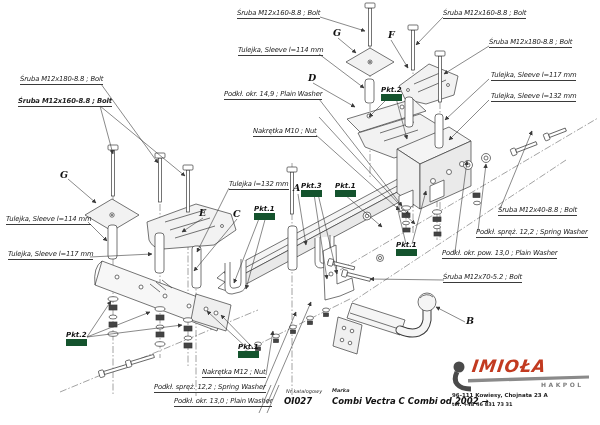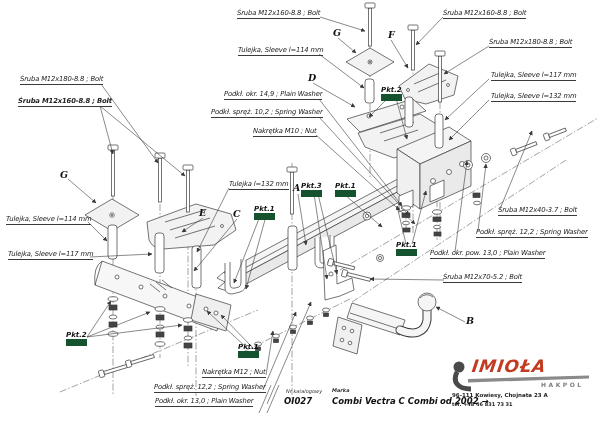--- a/index.html
+++ b/index.html
@@ -310,36 +310,35 @@
     <path d="M457,372 C452,382 458,389 471,389" fill="none" stroke="#4a4a4a" stroke-width="5"></path>
     <polygon points="468,379 589,375.5 589,378.5 468,382.5" fill="#8a8a8a"></polygon>
   </g>
 </svg>
 
 <div class="lbl" style="left:20px;top:76px">Śruba M12x180-8.8 ;  Bolt</div>
 <div class="lbl b" style="left:18px;top:98px">Śruba M12x160-8.8 ;  Bolt</div>
 <div class="lbl" style="left:237px;top:10px">Śruba M12x160-8.8 ;  Bolt</div>
 <div class="lbl" style="left:238px;top:47px">Tulejka, Sleeve l=114 mm</div>
 <div class="lbl" style="left:224px;top:91px">Podkł. okr. 14,9 ; Plain Washer</div>
-<div class="lbl" style="left:211px;top:109px">Podkł. spręż. 10,2 ; Spring Washer</div>
 <div class="lbl" style="left:253px;top:128px">Nakrętka M10 ; Nut</div>
 <div class="lbl" style="left:229px;top:181px">Tulejka l=132 mm</div>
 <div class="lbl" style="left:443px;top:10px">Śruba M12x160-8.8 ;  Bolt</div>
 <div class="lbl" style="left:489px;top:39px">Śruba M12x180-8.8 ;  Bolt</div>
 <div class="lbl" style="left:491px;top:72px">Tulejka, Sleeve l=117 mm</div>
 <div class="lbl" style="left:491px;top:93px">Tulejka, Sleeve  l=132 mm</div>
 <div class="lbl" style="left:6px;top:216px">Tulejka, Sleeve l=114 mm</div>
 <div class="lbl" style="left:8px;top:251px">Tulejka, Sleeve  l=117 mm</div>
-<div class="lbl" style="left:498px;top:207px">Śruba M12x40-3.7 ;  Bolt</div>
+<div class="lbl" style="left:498px;top:207px">Śruba M12x40-8.8 ;  Bolt</div>
 <div class="lbl" style="left:476px;top:229px">Podkł. spręż. 12,2 ; Spring Washer</div>
-<div class="lbl" style="left:430px;top:250px">Podkł. okr. pow. 13,0 ; Plain Washer</div>
+<div class="lbl" style="left:442px;top:250px">Podkł. okr. pow. 13,0 ; Plain Washer</div>
 <div class="lbl" style="left:443px;top:274px">Śruba M12x70-5.2 ;  Bolt</div>
 <div class="lbl" style="left:202px;top:369px">Nakrętka  M12 ; Nut</div>
 <div class="lbl" style="left:154px;top:384px">Podkł. spręż. 12,2 ; Spring Washer</div>
-<div class="lbl" style="left:155px;top:398px">Podkł. okr. 13,0 ; Plain Washer</div>
+<div class="lbl" style="left:174px;top:398px">Podkł. okr. 13,0 ; Plain Washer</div>
 
 <div class="ref" style="left:333px;top:27px">G</div>
 <div class="ref" style="left:388px;top:29px">F</div>
 <div class="ref" style="left:308px;top:72px">D</div>
 <div class="ref" style="left:60px;top:169px">G</div>
 <div class="ref" style="left:199px;top:207px">E</div>
 <div class="ref" style="left:233px;top:208px">C</div>
 <div class="ref" style="left:293px;top:182px">A</div>
 <div class="ref" style="left:466px;top:315px">B</div>
 

